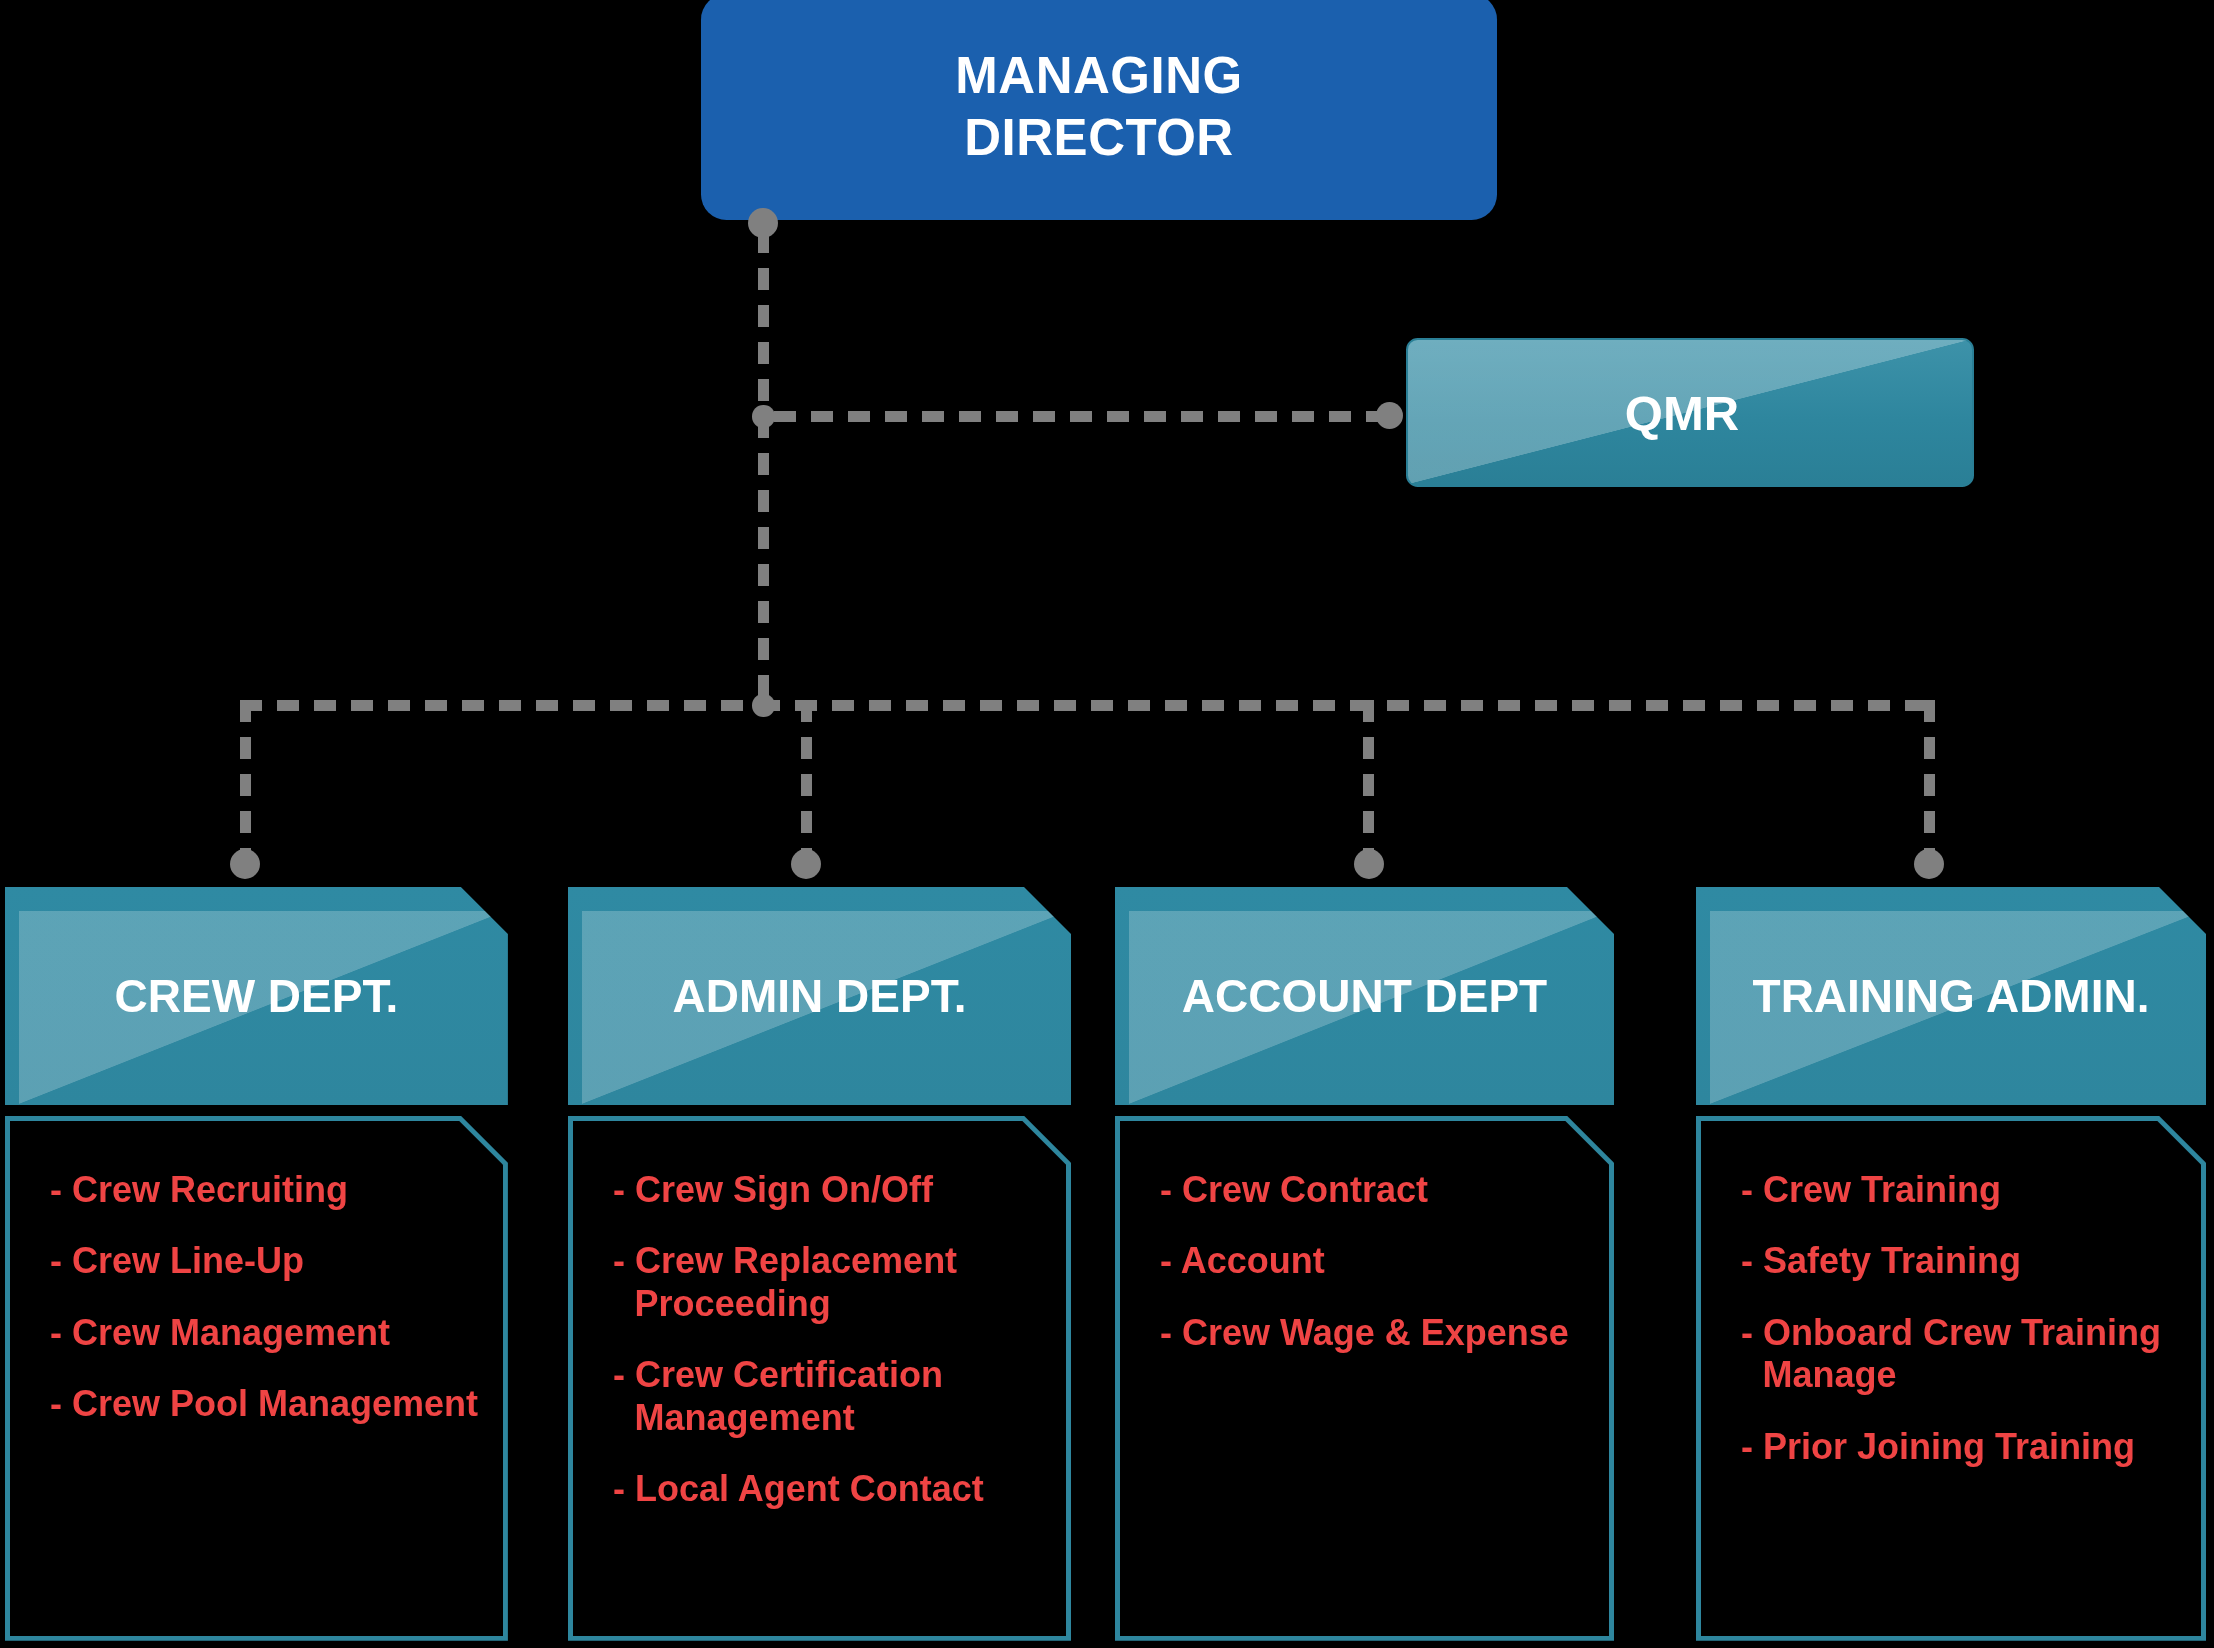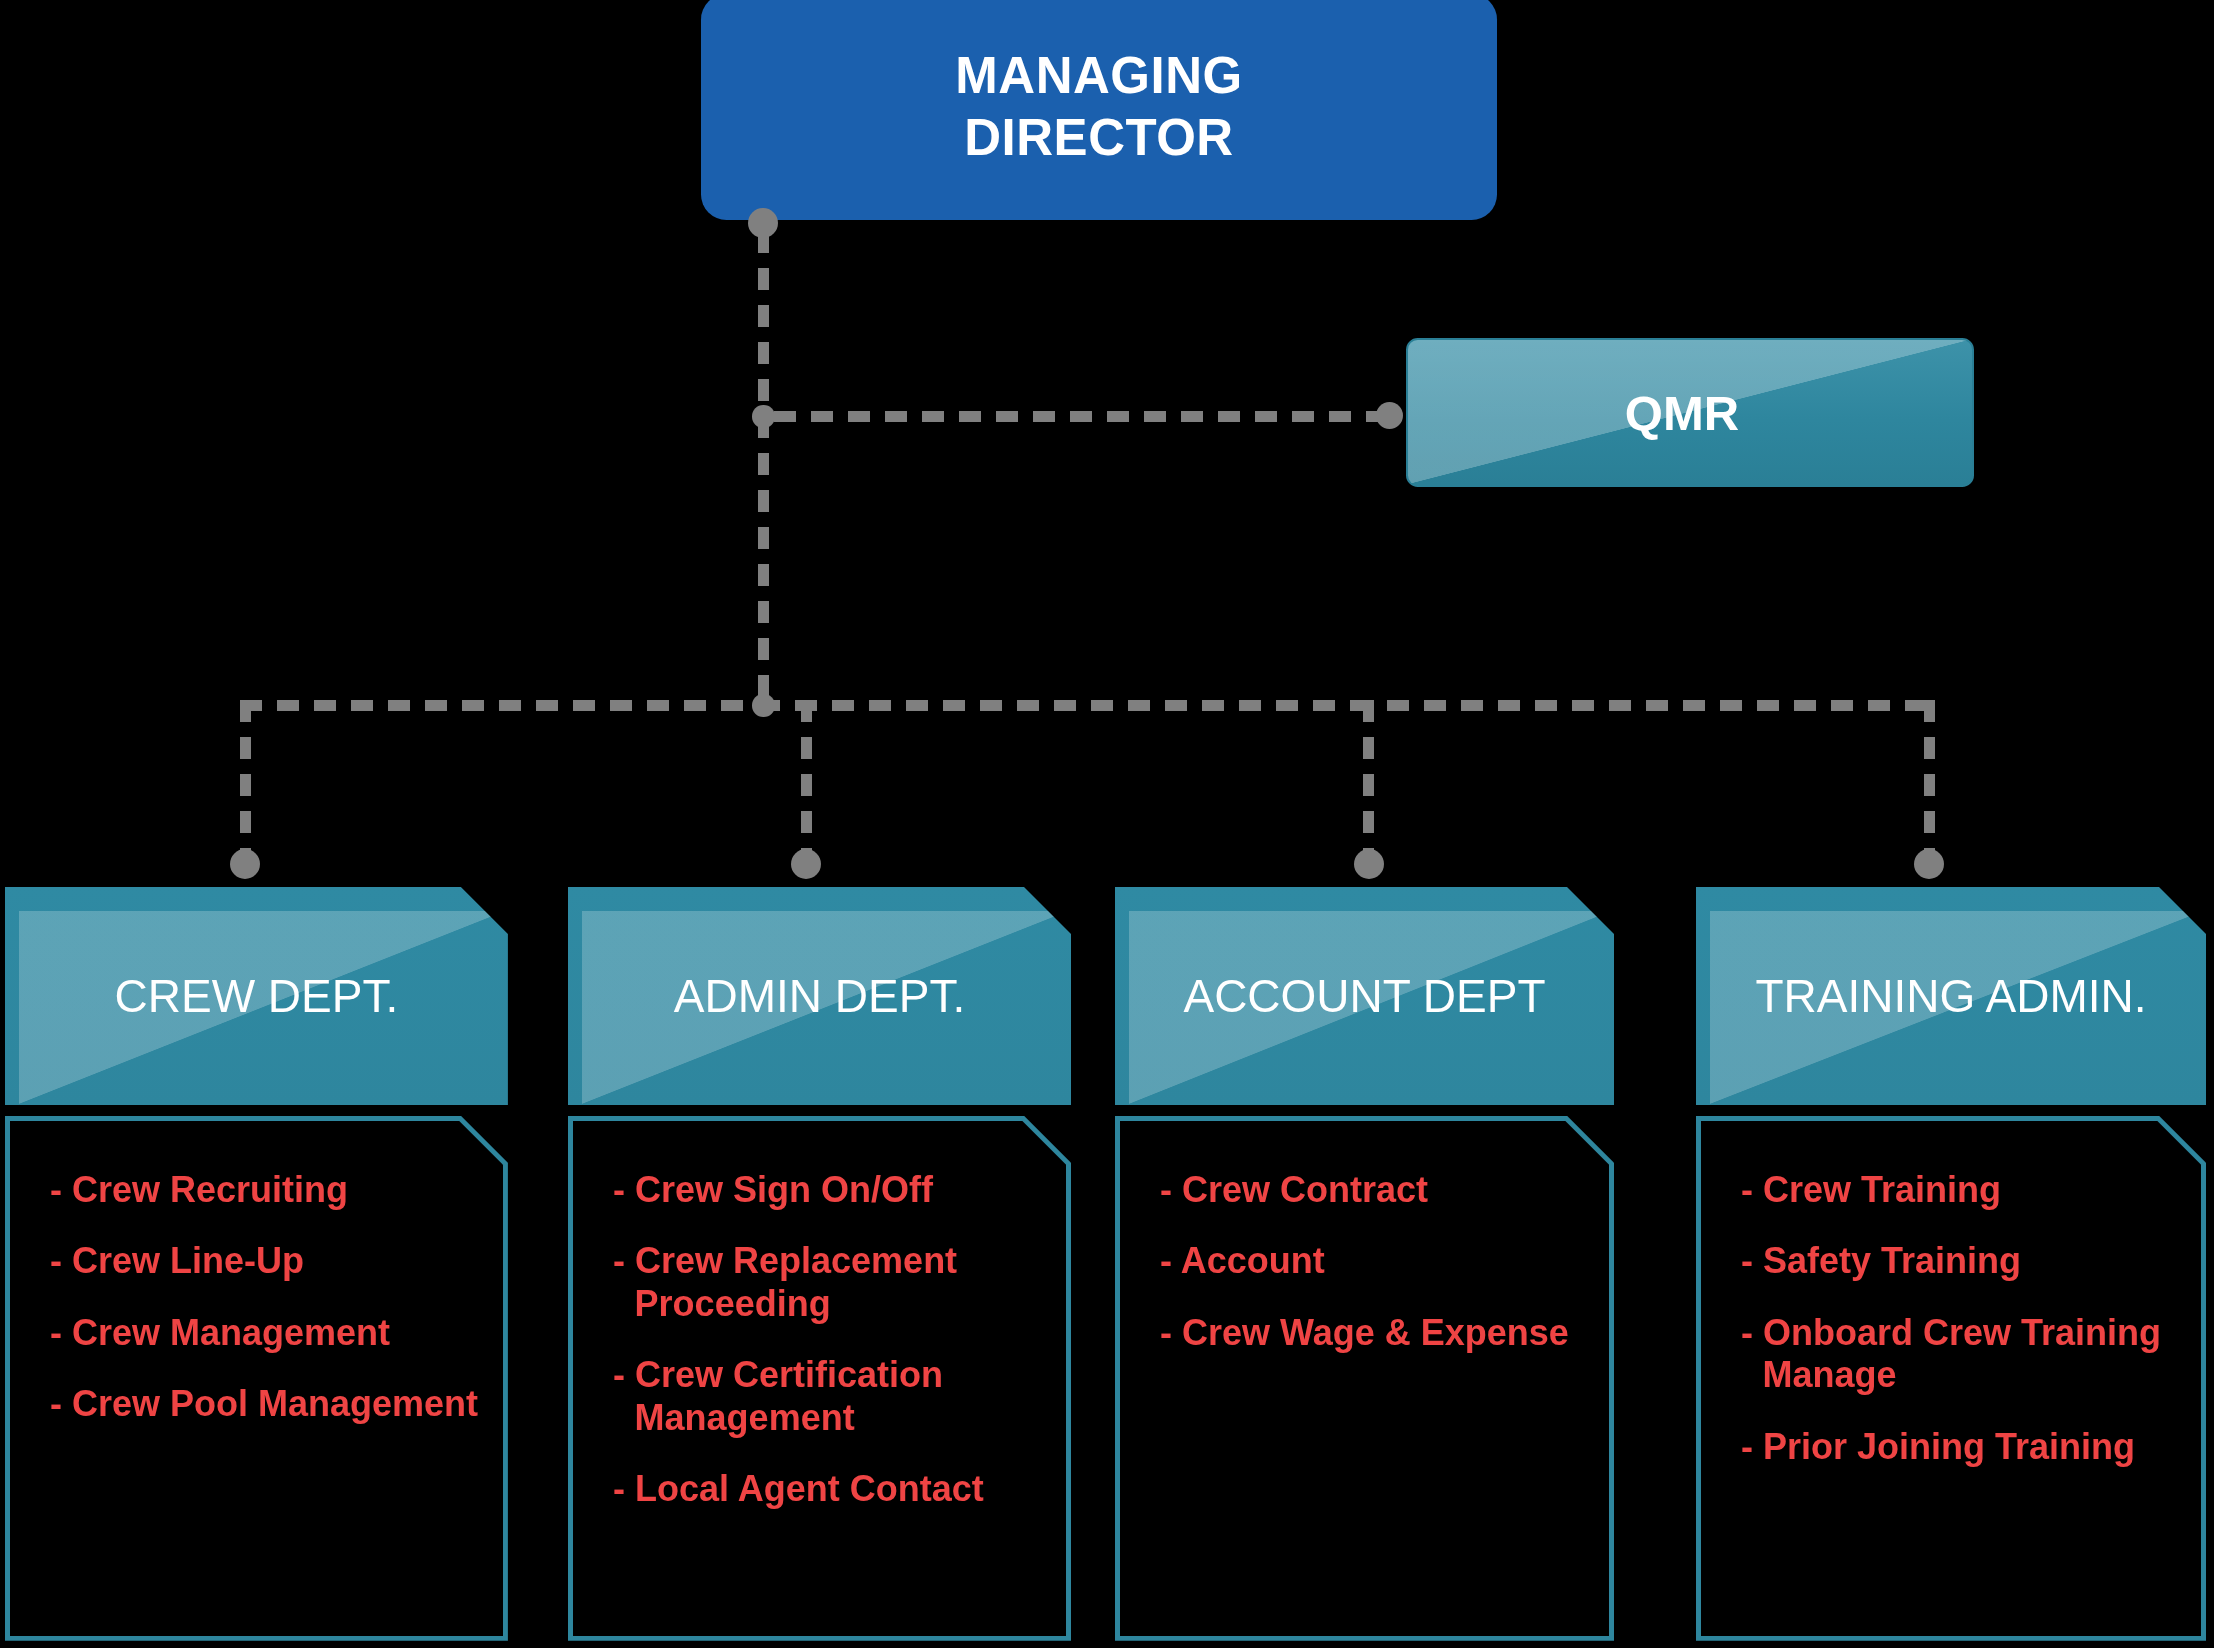--- a/index.html
+++ b/index.html
@@ -123,21 +123,21 @@
     left: 13.7px; top: 23.5px; right: 0; bottom: 0;
   }
   .dept-title {
     position: absolute;
     left: 0; right: 0;
     top: 50%;
     transform: translateY(-50%);
     text-align: center;
     color: #FFFFFF;
     font-size: 46px;
-    font-weight: normal;
+    font-weight: bold;
     z-index: 2;
     white-space: nowrap;
   }
 
   .dept-body {
     position: relative;
     margin-top: 10.8px;
     height: 525px;
     box-sizing: border-box;
     background: transparent;

